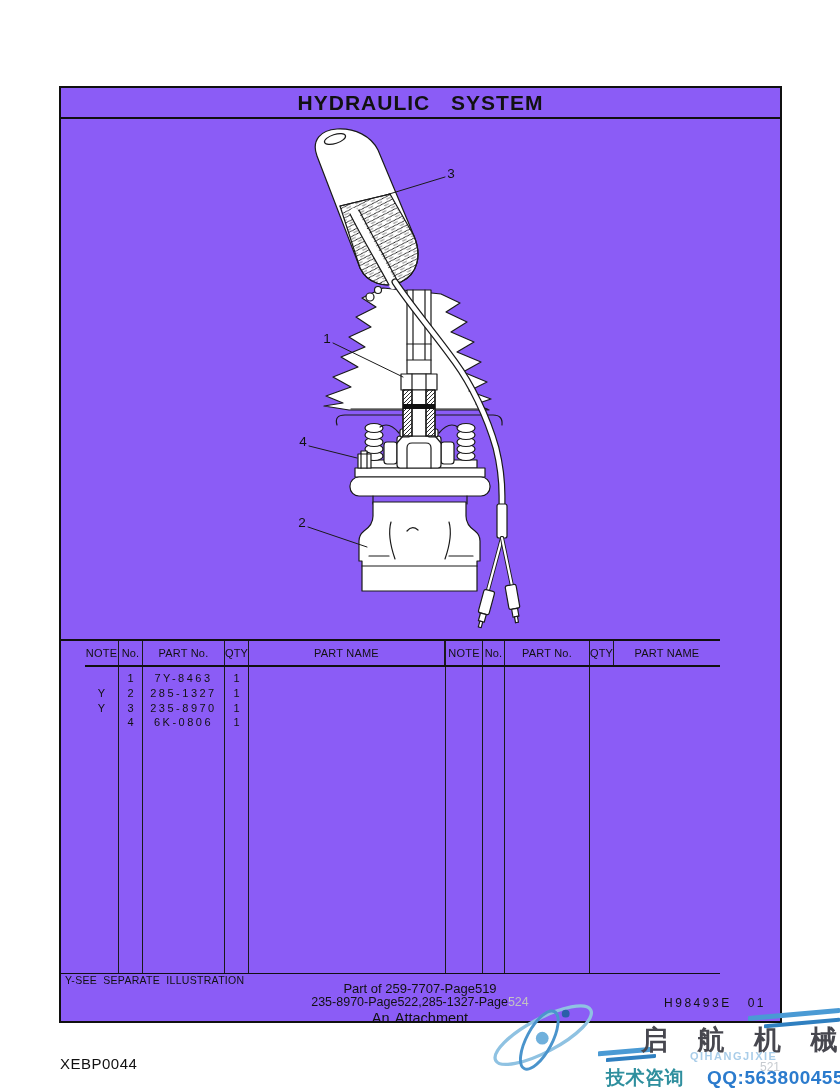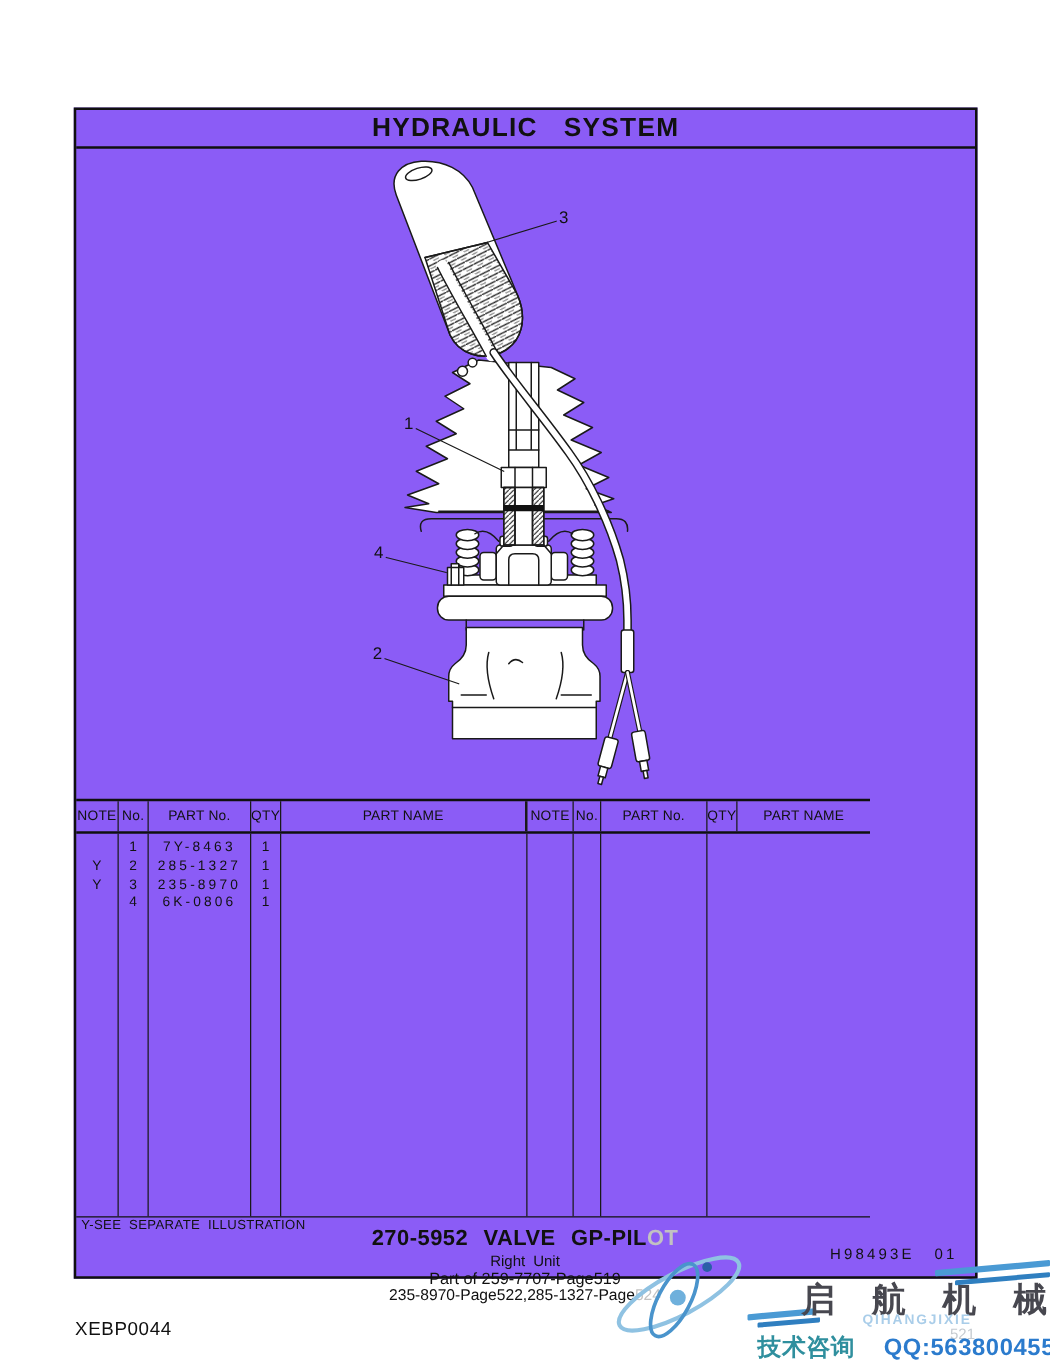--- a/index.html
+++ b/index.html
@@ -15,21 +15,21 @@
   .title-bar{
     height:29px;border-bottom:2px solid #101010;
     display:flex;align-items:center;justify-content:center;
     font-size:21px;font-weight:bold;letter-spacing:1px;word-spacing:14px;
   }
   
   .drawing{position:absolute;left:218px;top:30px;width:296px;height:522px;}
   
   .ptable{
     position:absolute;left:0;top:551px;width:635px;
-    border-top:2.5px solid #101010;border-bottom:1.5px solid #101010;
+    border-top:2.5px solid #101010;border-bottom:1.5px solid #101010;padding-left:24px;
   }
   .trow{display:grid;grid-template-columns:34px 24px 82px 24px 197px 37px 22px 85px 24px auto;}
   .thead{height:24px;border-bottom:2.5px solid #101010;}
   .tbody{height:306px;}
   .cell{border-right:1px solid #1a1a1a;overflow:hidden;}
   .cell.mid{border-right-width:2px;}
   .cell.last{border-right:none;}
   .hcell{display:flex;align-items:center;justify-content:center;font-size:11px;letter-spacing:0.2px;}
   .bcell{padding-top:4px;font-size:11px;}
   .line{height:14.8px;line-height:14.8px;white-space:nowrap;}
@@ -244,29 +244,25 @@
   </div>
 
   <div class="footnote">Y-SEE SEPARATE ILLUSTRATION</div>
 
   <div class="hcode">
     <span>H98493E</span><span class="rev">01</span>
   </div>
 </div>
 
 <div class="footer">
-  <div class="f1">
-    <span>270-5952</span>
-    <span>VALVE GP-PIL</span><span class="faded">OT</span>
-  </div>
-  <div class="f2">Right Unit</div>
   <div class="f3">Part of 259-7707-Page519</div>
   <div class="f4">
     <span>235-8970-Page522,285-1327-Page</span><span class="faded">524</span>
   </div>
+  <div class="f5">An Attachment</div>
 </div>
 
 <div class="formno">XEBP0044</div>
 
 <svg class="wm-logo" viewBox="0 0 150 90" fill="none">
   <ellipse cx="65" cy="36" rx="55" ry="17" transform="rotate(-28 65 36)" stroke="#8fc2e2" stroke-width="3.4"></ellipse>
   <ellipse cx="61" cy="41" rx="33" ry="13" transform="rotate(-62 61 41)" stroke="#4a94cc" stroke-width="3"></ellipse>
   <circle cx="88" cy="14" r="4" fill="#2a5fa8"></circle>
   <circle cx="64" cy="39" r="6.5" fill="#6fb0dc"></circle>
 </svg>

